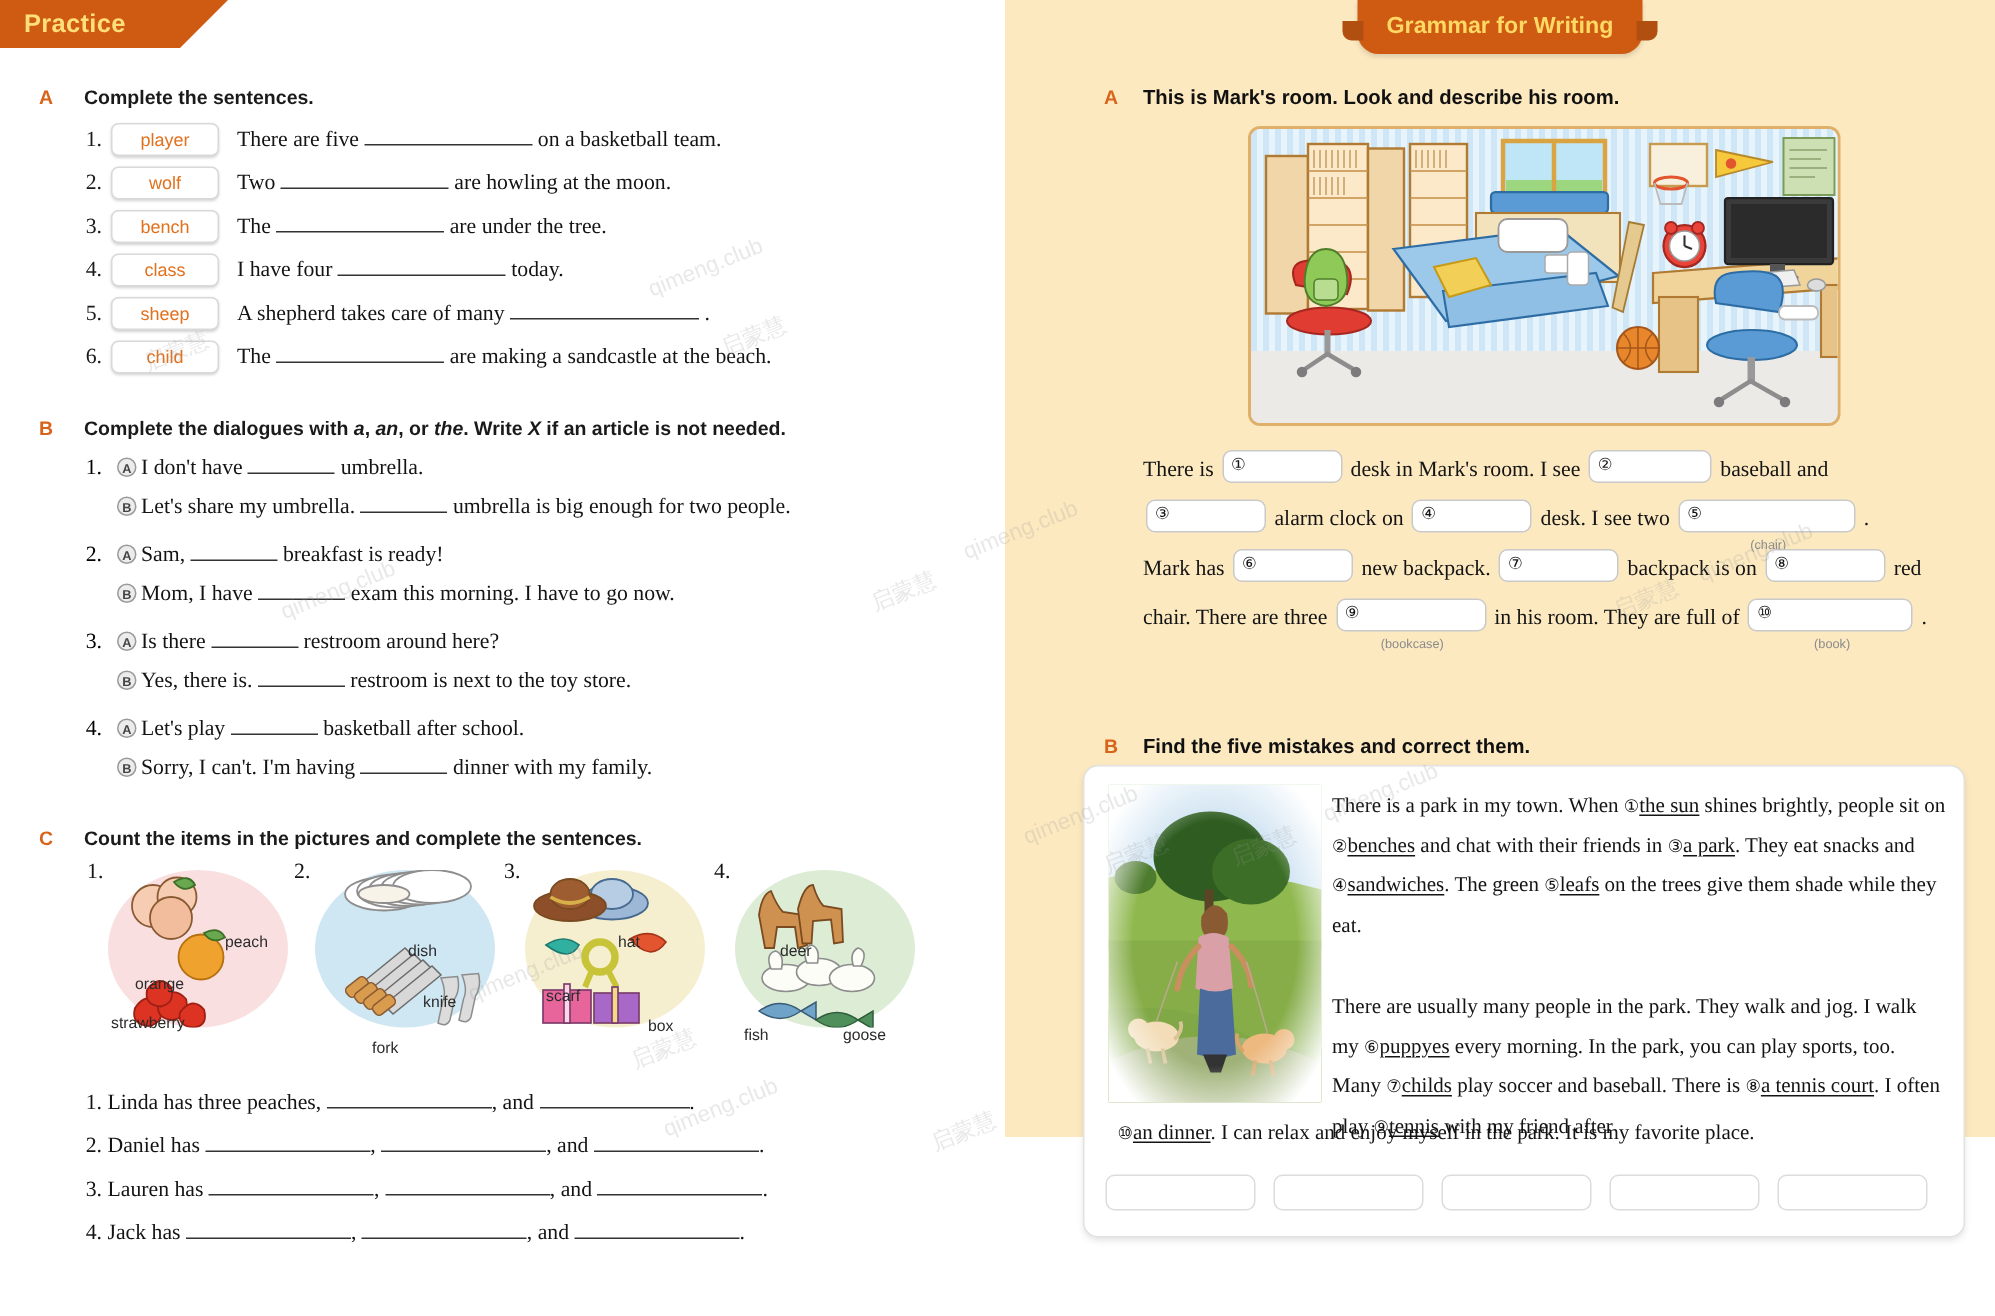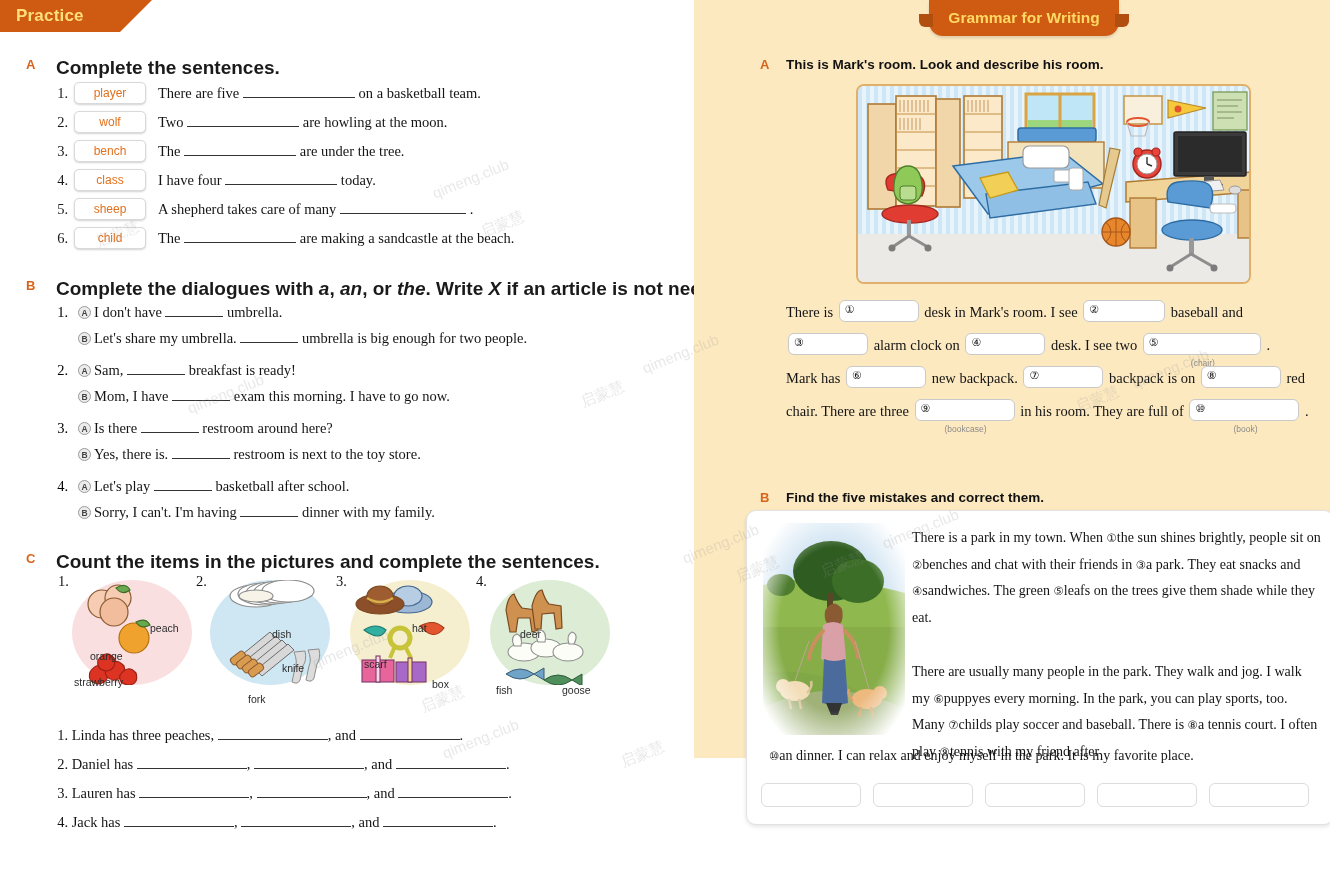--- a/index.html
+++ b/index.html
@@ -4,21 +4,21 @@
 <style>
   * { box-sizing: border-box; }
   html, body { margin:0; padding:0; }
   body {
     width:1330px; height:877px;
     font-family:"Liberation Serif", serif;
     background:#ffffff;
     overflow:hidden;
     position:relative;
   }
-  .page { position:absolute; inset:0; display:flex;gap:24px; }
+  .page { position:absolute; inset:0; display:flex; }
 
   
   .left-page {
     width:670px; height:877px; position:relative;
     background:#ffffff; flex:0 0 670px;
   }
   .practice-banner {
     position:absolute; left:0; top:0; width:152px; height:32px;
     background:#cf5b13;
     clip-path: polygon(0 0, 152px 0, 120px 32px, 0 32px);
@@ -27,21 +27,21 @@
   .practice-banner span {
     color:#ffdf7a; font-family:"Liberation Sans", sans-serif;
     font-weight:bold; font-size:17px; padding-left:16px; letter-spacing:.2px;
   }
   .sec-letter {
     position:absolute; left:26px; color:#d8641c;
     font-family:"Liberation Sans", sans-serif; font-weight:bold; font-size:13px;
   }
   .sec-title {
     position:absolute; left:56px; color:#1a1a1a;
-    font-family:"Liberation Sans", sans-serif; font-weight:bold; font-size:19px;
+    font-family:"Liberation Sans", sans-serif; font-weight:bold; font-size:13px;
     white-space:nowrap;
   }
   .sec-title i { font-style:italic; }
 
   
   .a-row { position:absolute; height:24px; display:flex; align-items:center; }
   .a-num { width:20px; text-align:right; font-size:14.5px; color:#1a1a1a; margin-right:6px; }
   .chip {
     width:72px; height:22px; border:1px solid #d9d9d9; border-radius:5px;
     background:#fff; box-shadow:0 1px 2px rgba(0,0,0,.18);
@@ -139,21 +139,21 @@
   }
   .para {
     position:absolute; left:165px; top:14px; width:410px;
     font-size:14px; line-height:26.5px; color:#141414;
   }
   .para-wide {
     position:absolute; left:22px; top:228px; width:555px;
     font-size:14px; line-height:26.5px; color:#141414;
   }
   .cn { font-family:"Liberation Serif", serif; font-size:11.5px; }
-  .und { text-underline-offset:2px; }
+  .und { text-decoration:underline; text-underline-offset:2px; }
   .ansrow { position:absolute; left:14px; top:272px; width:560px; display:flex; gap:12px; }
   .ansbox {
     width:100px; height:24px; border:1px solid #dcdcdc; border-radius:6px; background:#fff;
   }
 
   .wm {
     position:absolute; color:rgba(150,150,150,.22);
     font-family:"Liberation Sans", sans-serif; font-size:15px;
     transform:rotate(-22deg); pointer-events:none; white-space:nowrap;
   }

